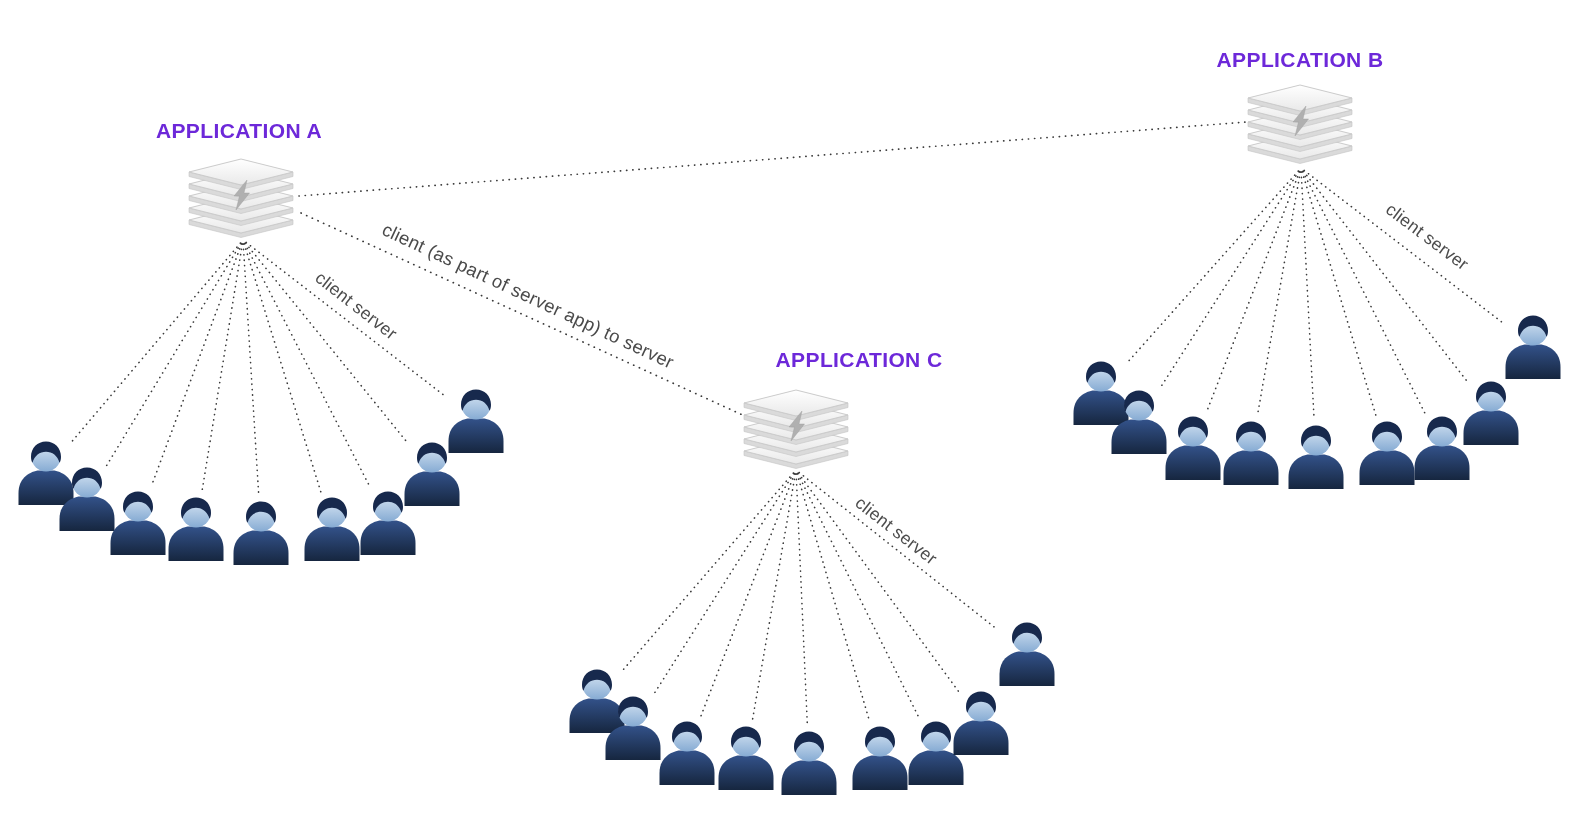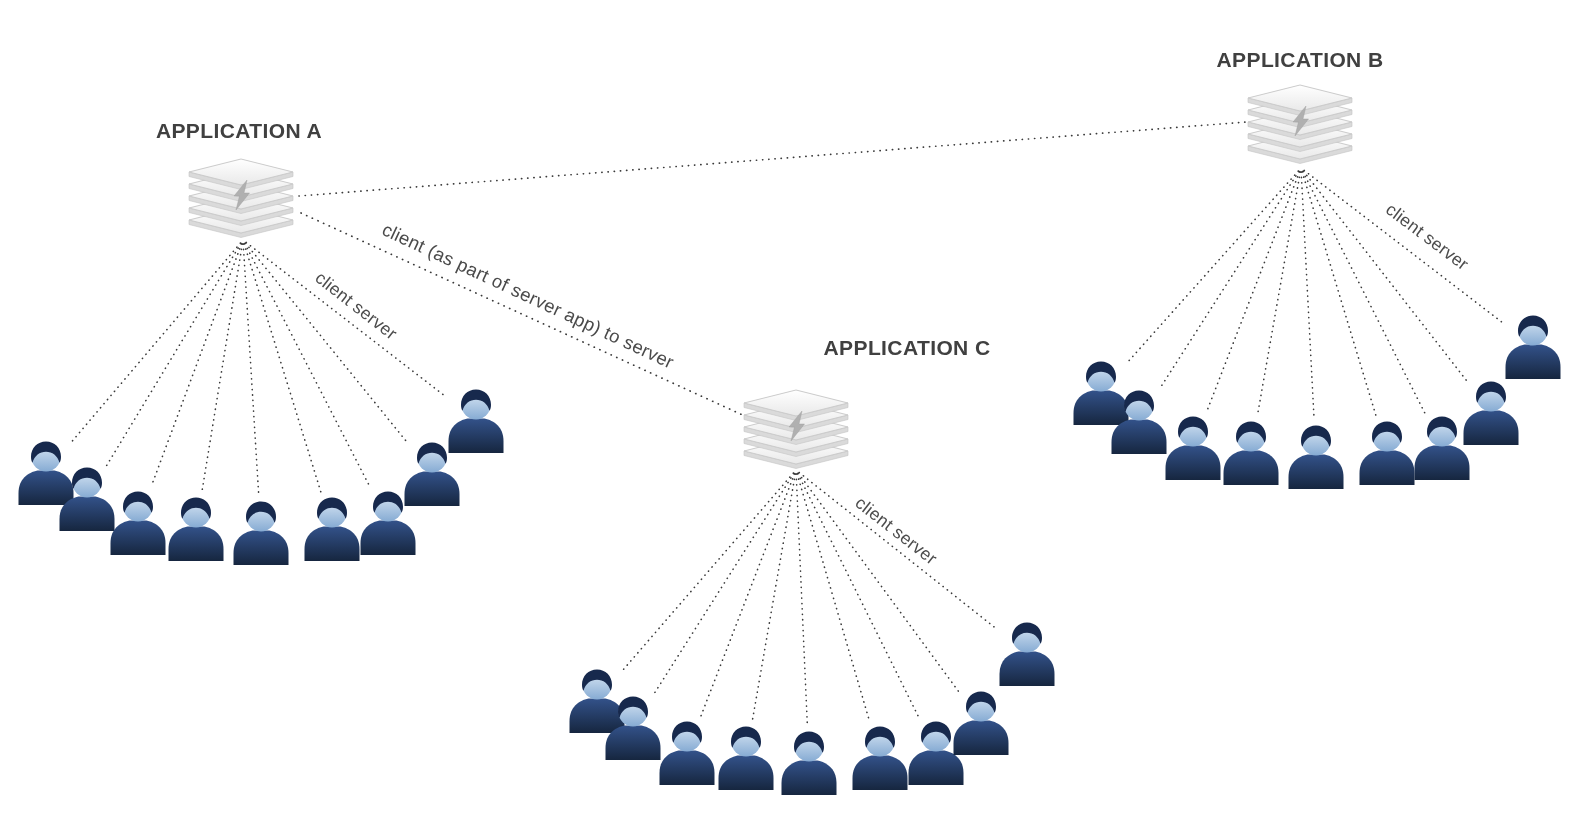--- a/index.html
+++ b/index.html
@@ -10,21 +10,21 @@
     overflow:hidden;
     font-family:"Liberation Sans",sans-serif;
   }
   .stage svg{position:absolute;left:0;top:0;}
   .app-label{
     position:absolute;
     font-family:"Liberation Sans",sans-serif;
     font-weight:700;
     font-size:21px;
     letter-spacing:.4px;
-    color:#404040;
+    color:#6d28d9;
     white-space:nowrap;
     transform:translate(-50%,-50%);
   }
   .edge-label{
     position:absolute;
     font-family:"Liberation Sans",sans-serif;
     font-weight:400;
     font-size:17.5px;
     letter-spacing:.3px;
     color:#4c4c4c;
@@ -144,21 +144,21 @@
         <use href="#user-figure" transform="translate(880,757)"></use>
         <use href="#user-figure" transform="translate(936,752)"></use>
         <use href="#user-figure" transform="translate(981,722)"></use>
         <use href="#user-figure" transform="translate(1027,653)"></use>
         <use href="#server-stack" transform="translate(796,427)"></use>
       </g>
   </svg>
 
   <div class="app-label" style="left: 239px; top: 131px; transform: translate(-50%, -50%) rotate(0deg); text-align: center;">APPLICATION A</div>
   <div class="app-label" style="left: 1300px; top: 60px; transform: translate(-50%, -50%) rotate(0deg);">APPLICATION B</div>
-  <div class="app-label" style="left: 859px; top: 348px; transform: translate(-50%, -50%) rotate(0deg); margin-left: 48px;">APPLICATION C</div>
+  <div class="app-label" style="left: 859px; top: 360px; transform: translate(-50%, -50%) rotate(0deg);">APPLICATION C</div>
 
   <div class="edge-label" style="left: 356px; top: 306px; transform: translate(-50%, -50%) rotate(38deg);">client server</div>
   <div class="edge-label" style="left: 1427px; top: 237px; transform: translate(-50%, -50%) rotate(37deg);">client server</div>
   <div class="edge-label" style="left: 896px; top: 531px; transform: translate(-50%, -50%) rotate(38deg);">client server</div>
 
   <div class="edge-label conn-label" style="left: 528px; top: 296px; transform: translate(-50%, -50%) rotate(25deg);">client (as part of server app)  to server</div>
 
 </div>
 
 </body></html>

